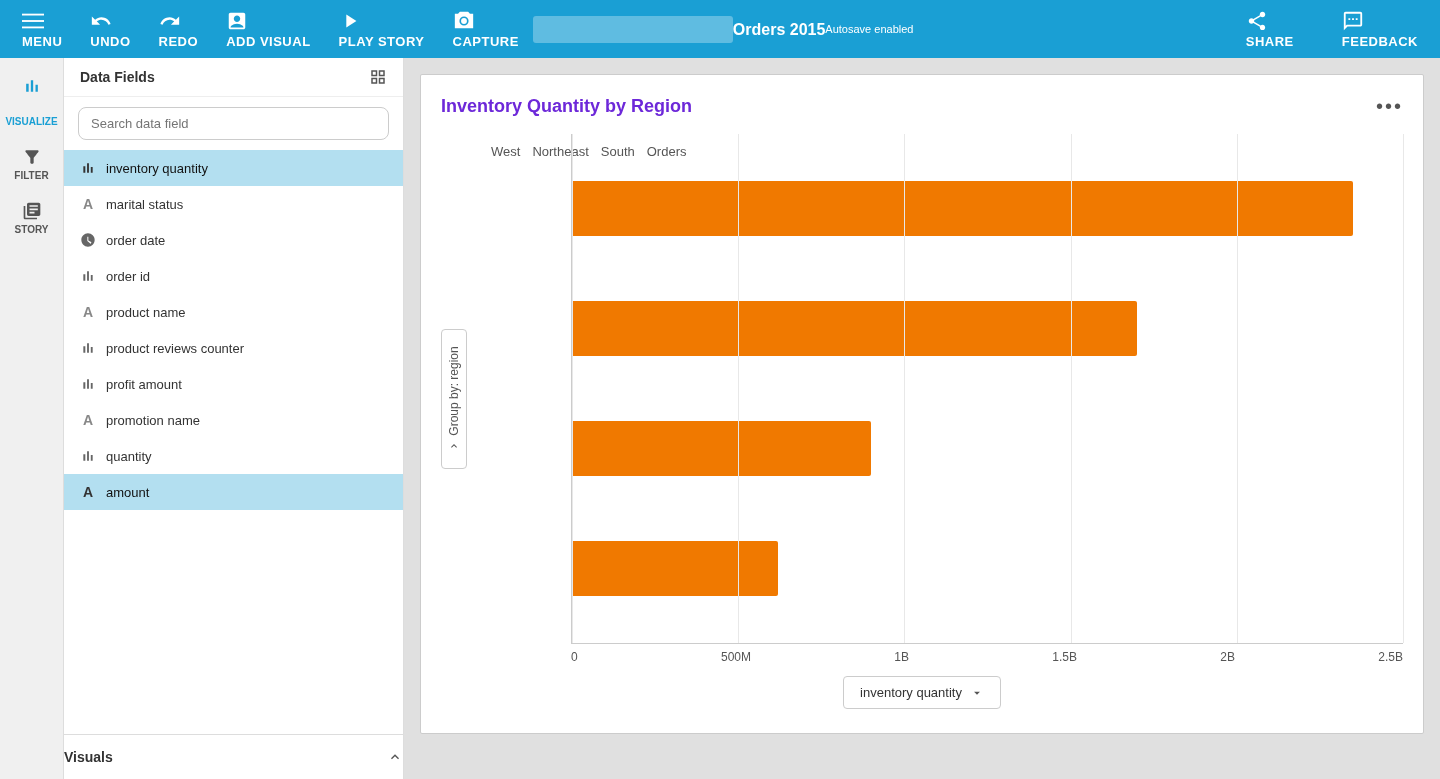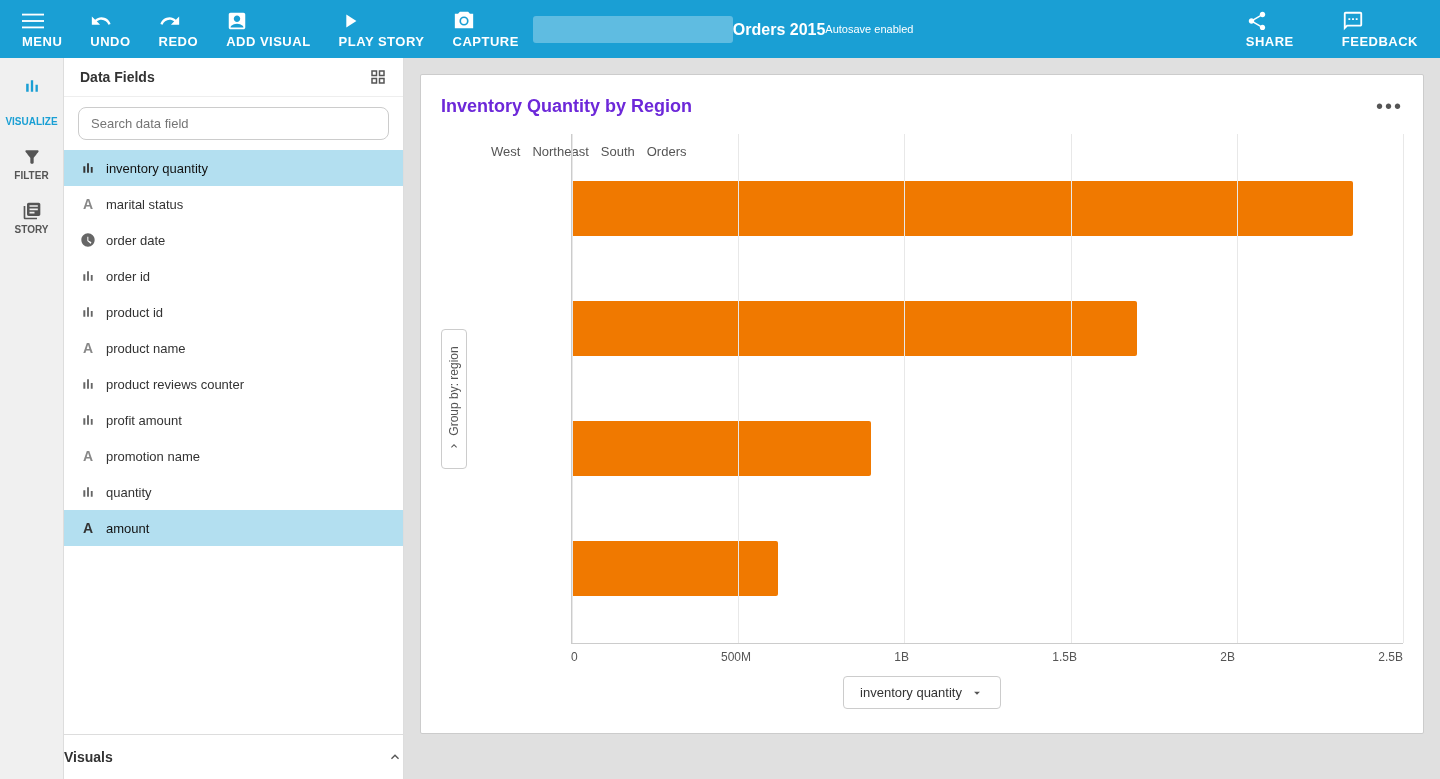--- a/index.html
+++ b/index.html
@@ -408,26 +408,20 @@
         <span class="sidebar-item-label">order date</span>
       </div>
 
       <div class="sidebar-item">
         <svg viewBox="0 0 24 24" width="16" height="16" fill="#888">
             <path d="M5 9.2h3V19H5V9.2zM10.6 5h2.8v14h-2.8V5zm5.6 5.5H19V19h-2.8v-8.5z"></path>
           </svg>
         <span class="sidebar-item-label">order id</span>
       </div>
 
-      <div class="sidebar-item">
-        <svg viewBox="0 0 24 24" width="16" height="16" fill="#888">
-            <path d="M5 9.2h3V19H5V9.2zM10.6 5h2.8v14h-2.8V5zm5.6 5.5H19V19h-2.8v-8.5z"></path>
-          </svg>
-        <span class="sidebar-item-label">product id</span>
-      </div>
 
       <div class="sidebar-item">
         <span style="font-weight:700;font-size:14px;color:#888;width:16px;text-align:center;">A</span>
         <span class="sidebar-item-label">product name</span>
       </div>
 
       <div class="sidebar-item">
         <svg viewBox="0 0 24 24" width="16" height="16" fill="#888">
             <path d="M5 9.2h3V19H5V9.2zM10.6 5h2.8v14h-2.8V5zm5.6 5.5H19V19h-2.8v-8.5z"></path>
           </svg>

